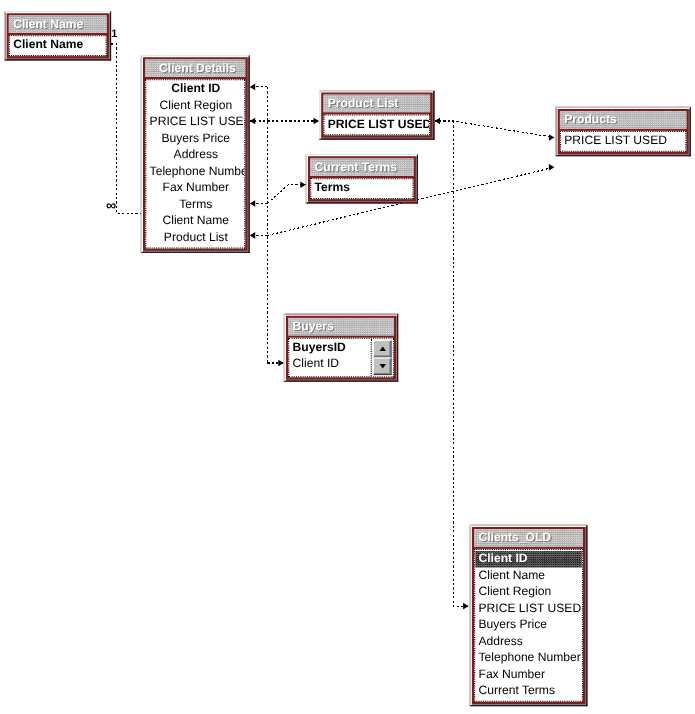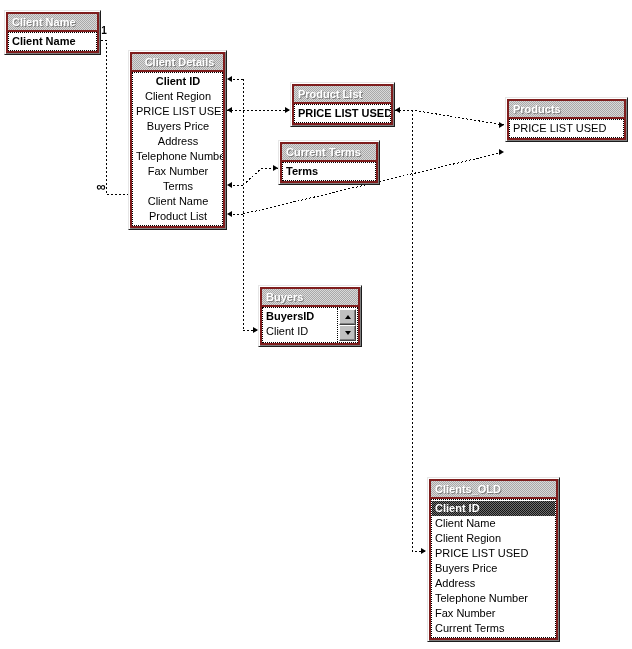--- a/index.html
+++ b/index.html
@@ -149,21 +149,21 @@
         <div class="sb">
           <div class="sb-btn">
             <span class="tri-up"></span>
           </div>
           <div class="sb-btn">
             <span class="tri-down"></span>
           </div>
         </div>
       </div>
     </div>
-    <div class="tw" style="left: 427px; top: 477px; width: 133px;">
+    <div class="tw" style="left: 427px; top: 477px; width: 107px;">
       <div class="tb">Clients_OLD</div>
       <div class="fl">
         <div class="fields">
           <div class="fr selected">Client ID</div>
           <div class="fr">Client Name</div>
           <div class="fr">Client Region</div>
           <div class="fr">PRICE LIST USED</div>
           <div class="fr">Buyers Price</div>
           <div class="fr">Address</div>
           <div class="fr">Telephone Number</div>

